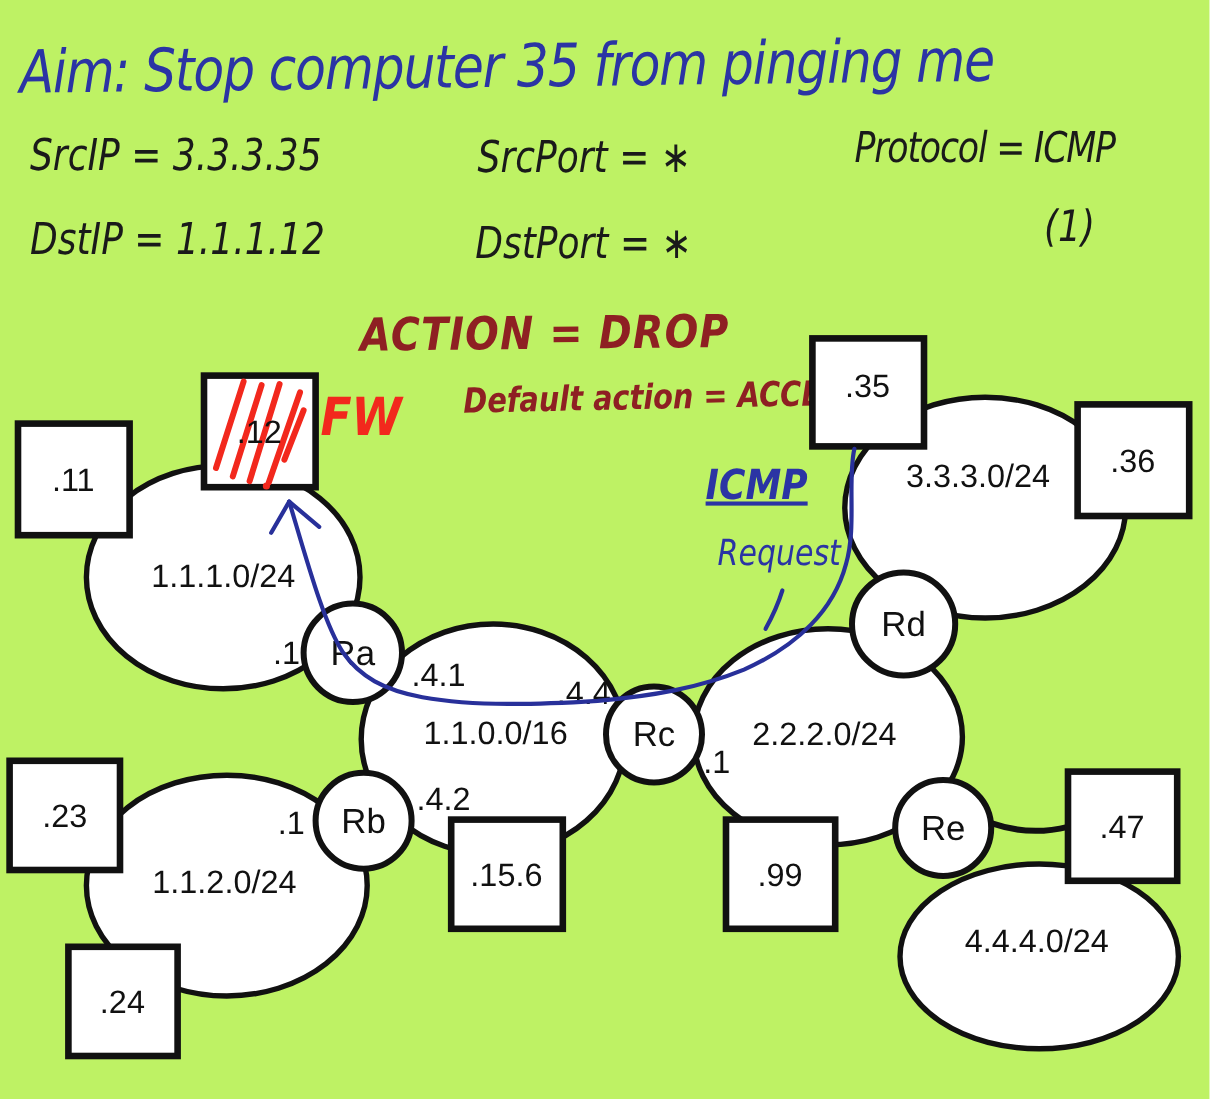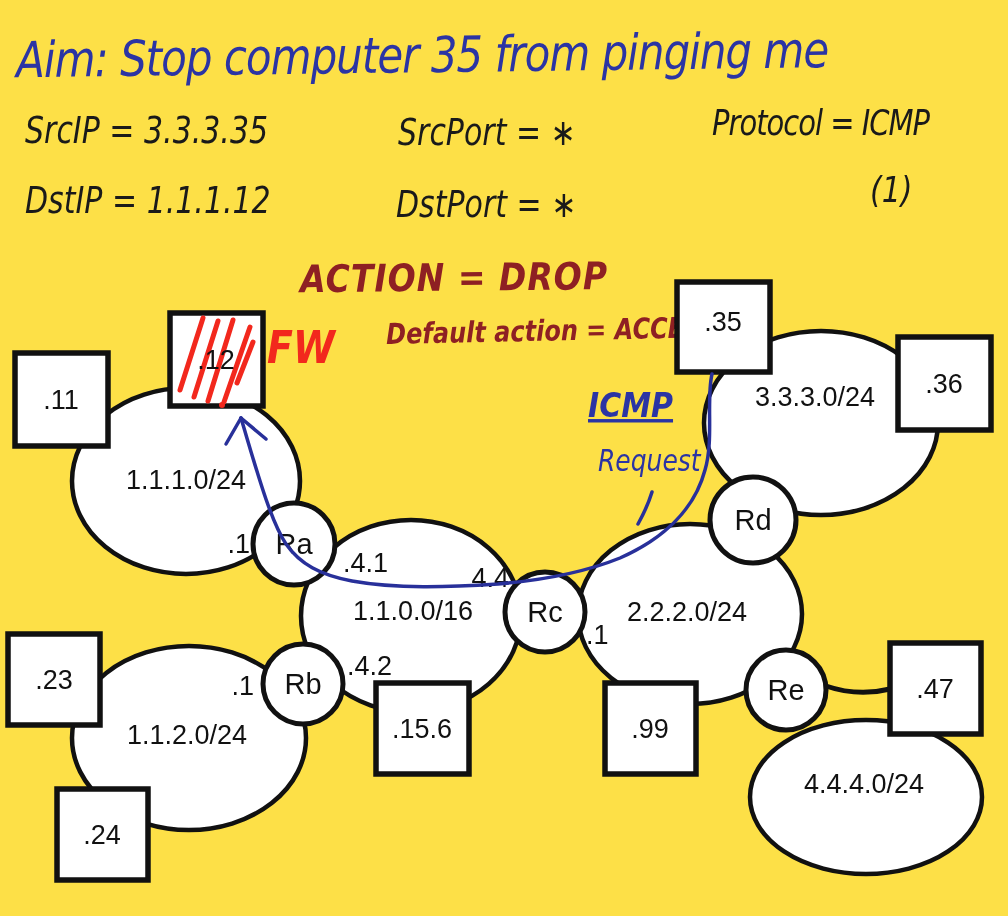--- a/index.html
+++ b/index.html
@@ -1,20 +1,20 @@
 <!DOCTYPE html>
 <html><head>
 <meta charset="utf-8">
 <style>
   html, body { margin: 0; padding: 0; background: #ffffff; }
   #board {
     position: relative;
     width: 1008px;
     height: 916px;
-    background: #fde047;
+    background: #bef264;
     overflow: hidden;
     font-family: "Liberation Sans", sans-serif;
   }
   
   .hw {
     position: absolute;
     white-space: nowrap;
     font-family: "DejaVu Sans", sans-serif;
     font-style: italic;
     transform-origin: top left;

